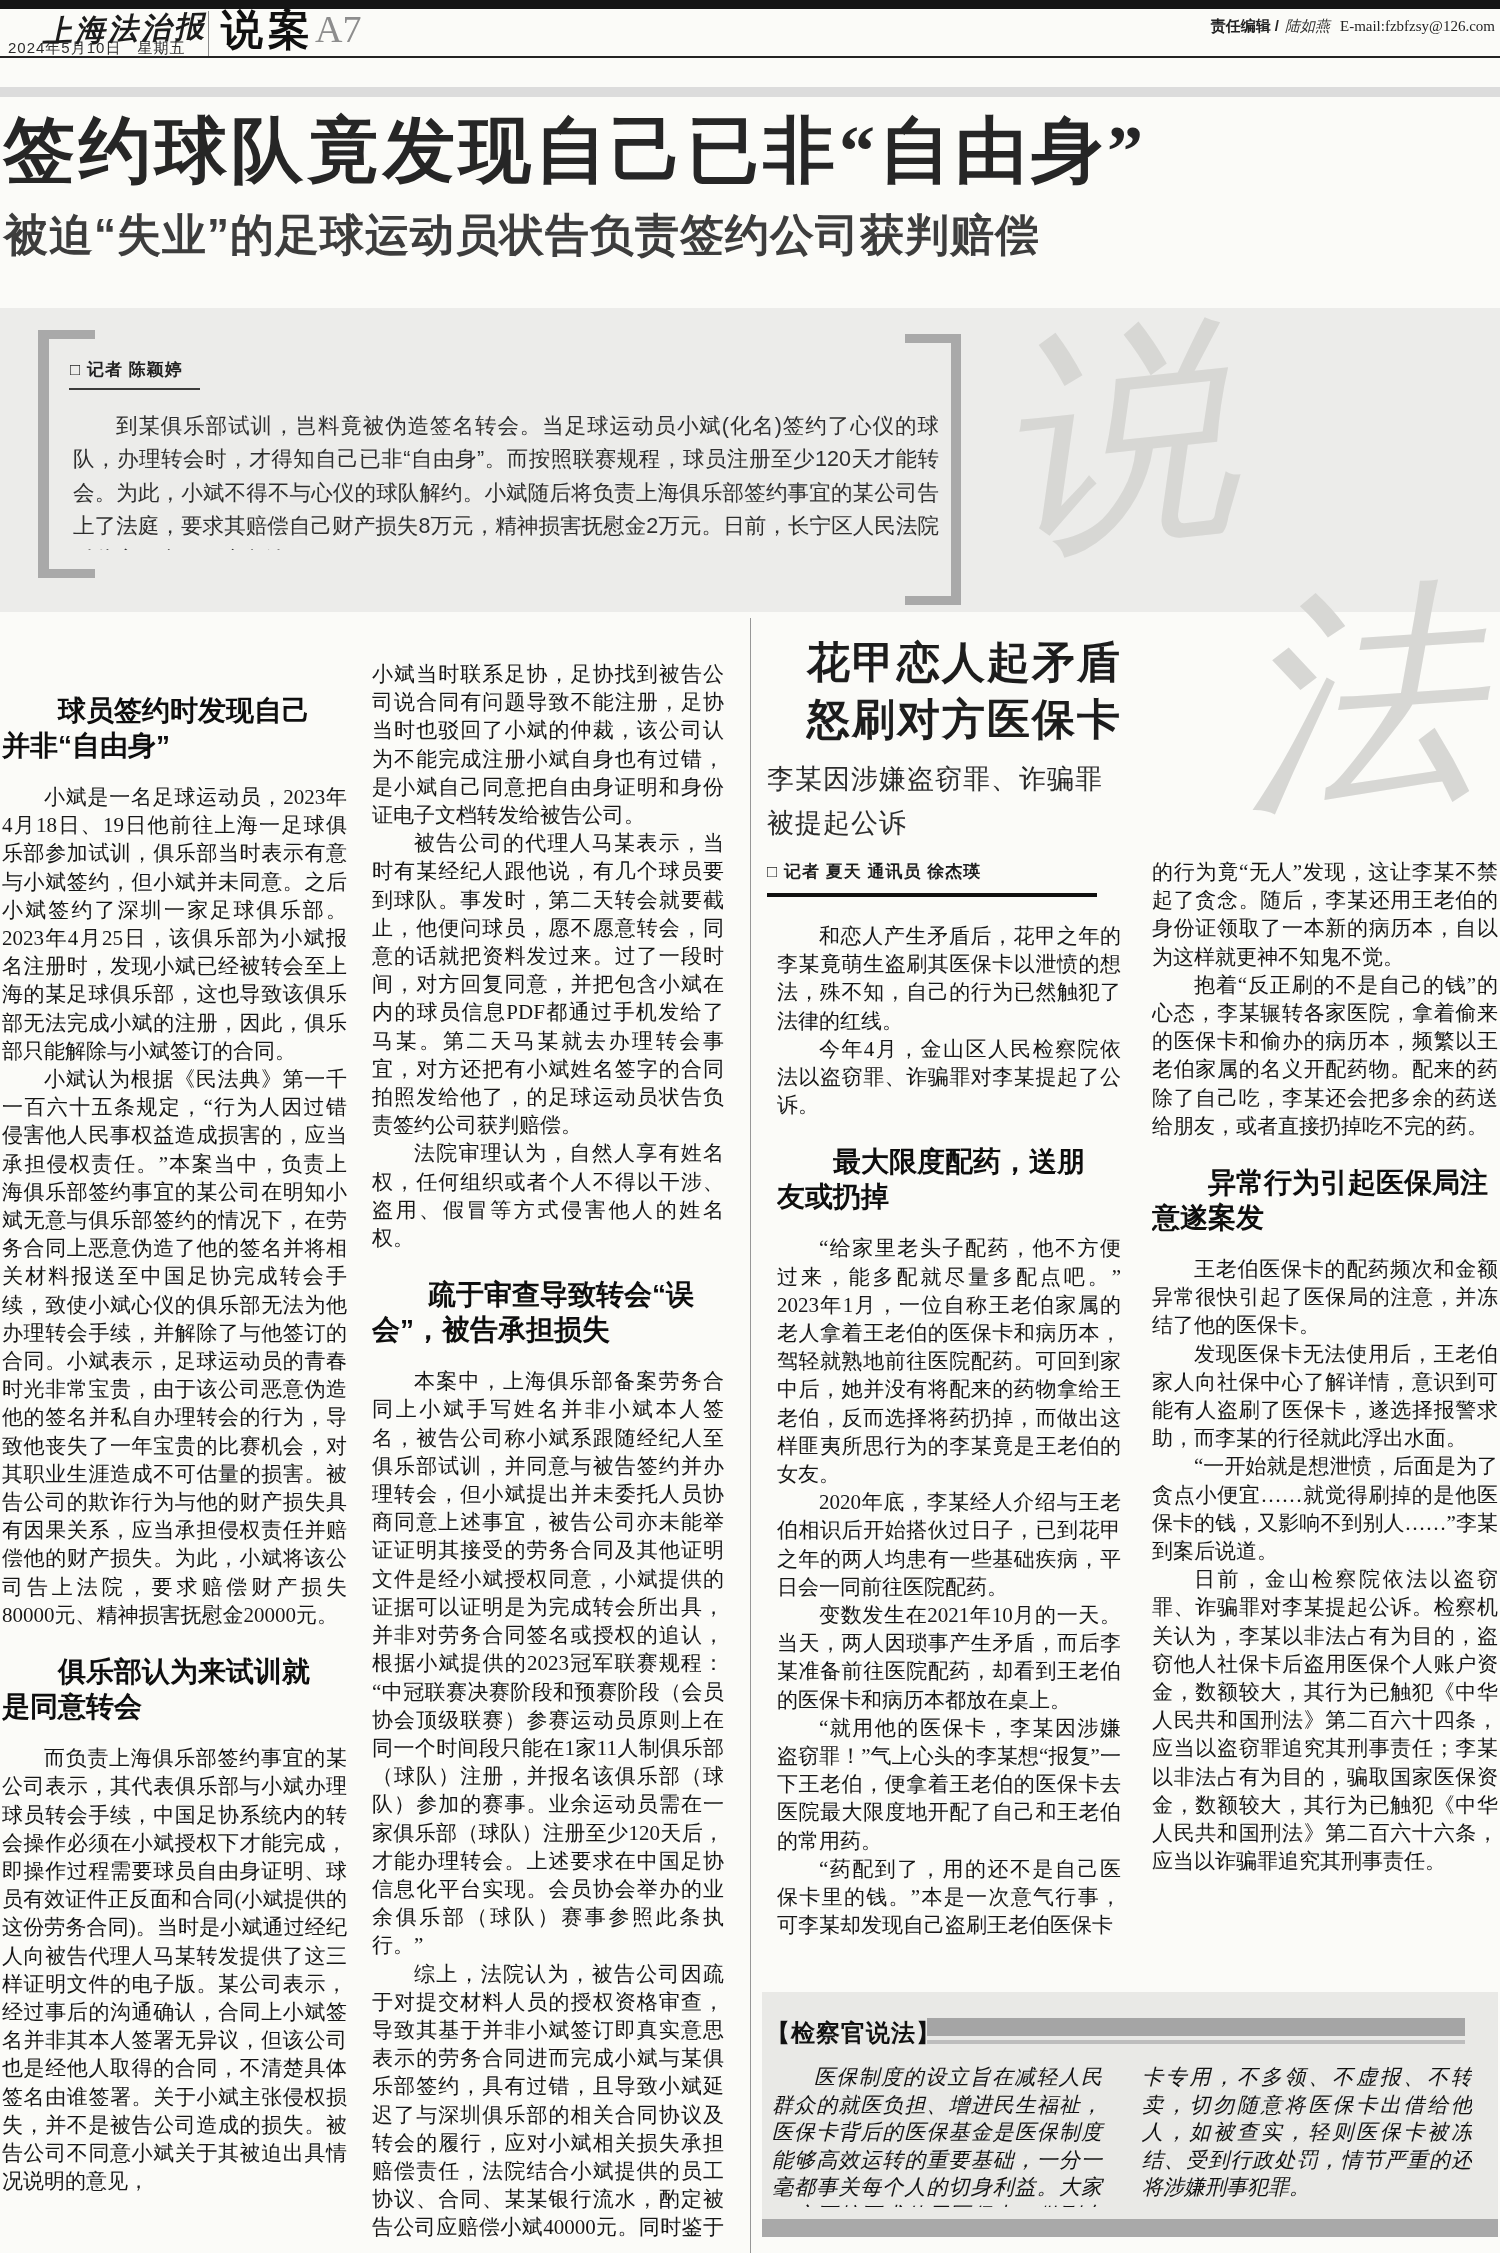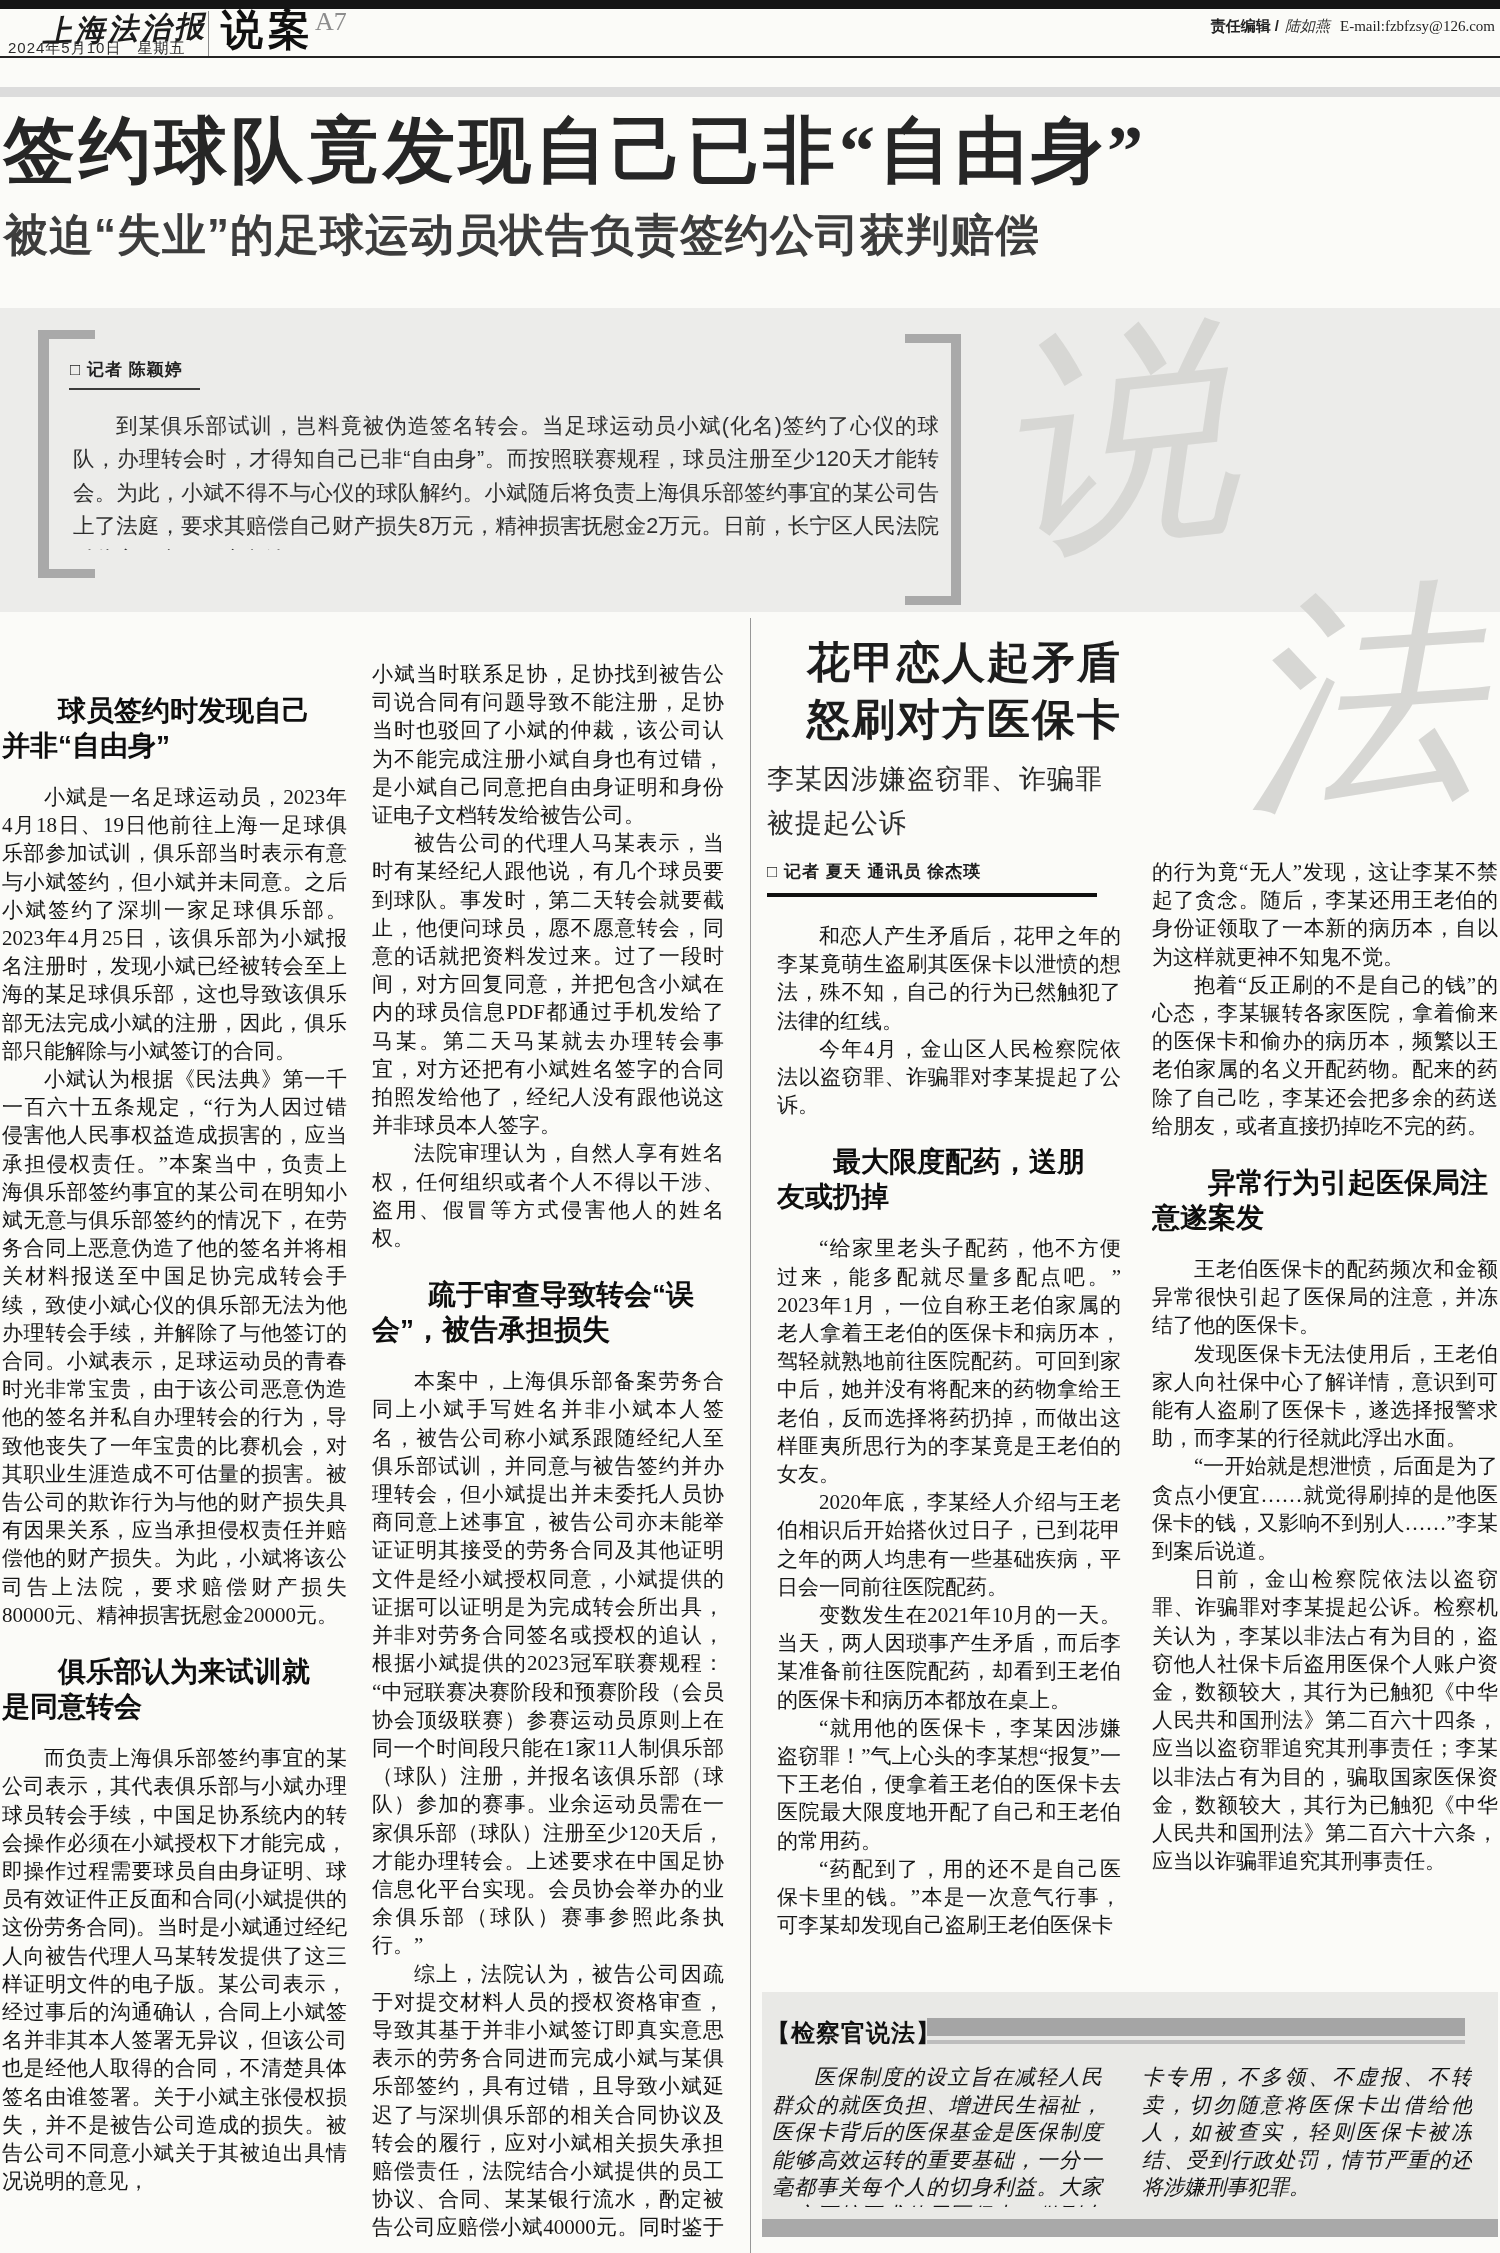--- a/index.html
+++ b/index.html
@@ -9,21 +9,21 @@
   
   .topbar{position:absolute;left:0;top:0;width:1500px;height:9px;background:#151515;}
   .masthead{position:absolute;left:42px;top:9px;font-size:30px;font-weight:bold;font-style:italic;
             letter-spacing:3px;color:#1c1c1c;transform:rotate(-2deg);white-space:nowrap;}
   .hdate{position:absolute;left:8px;top:39px;font-size:15px;letter-spacing:1px;color:#2b2b2b;
          font-family:"Liberation Sans","DejaVu Sans",sans-serif;white-space:nowrap;}
   .hdate .weekday{margin-left:16px;}
   .hdr-divider{position:absolute;left:208px;top:11px;width:1px;height:45px;background:#8b8b8b;}
   .section-name{position:absolute;left:221px;top:2px;font-size:42px;font-weight:bold;letter-spacing:5px;
                 color:#101010;font-family:"Liberation Sans","DejaVu Sans",sans-serif;}
-  .page-no{position:absolute;left:315px;top:7px;font-size:26px;color:#8d8d8d;}
+  .page-no{position:absolute;left:315px;top:7px;font-size:38px;color:#8d8d8d;}
   .editor{position:absolute;right:5px;top:17px;font-size:15px;color:#222;white-space:nowrap;}
   .editor .ed-label{font-family:"Liberation Sans","DejaVu Sans",sans-serif;font-weight:bold;}
   .editor .ed-name{font-style:italic;margin:0 10px 0 6px;color:#333;}
   .header-rule{position:absolute;left:0;top:56px;width:1500px;height:2px;background:#242424;}
   .gray-band{position:absolute;left:0;top:87px;width:1500px;height:10px;background:#dcdcdc;}
 
   
   .headline{position:absolute;left:3px;top:96px;width:1496px;font-size:72px;line-height:110px;
             font-weight:bold;color:#262626;letter-spacing:4px;white-space:nowrap;}
   .subhead{position:absolute;left:4px;top:206px;font-size:44px;font-weight:bold;color:#3d3d3d;
@@ -117,21 +117,21 @@
 
   <div class="col" id="col-a1-1">
       <div class="blk head">球员签约时发现自己并非“自由身”</div>
       <div class="blk para">小斌是一名足球运动员，2023年4月18日、19日他前往上海一足球俱乐部参加试训，俱乐部当时表示有意与小斌签约，但小斌并未同意。之后小斌签约了深圳一家足球俱乐部。2023年4月25日，该俱乐部为小斌报名注册时，发现小斌已经被转会至上海的某足球俱乐部，这也导致该俱乐部无法完成小斌的注册，因此，俱乐部只能解除与小斌签订的合同。</div>
       <div class="blk para">小斌认为根据《民法典》第一千一百六十五条规定，“行为人因过错侵害他人民事权益造成损害的，应当承担侵权责任。”本案当中，负责上海俱乐部签约事宜的某公司在明知小斌无意与俱乐部签约的情况下，在劳务合同上恶意伪造了他的签名并将相关材料报送至中国足协完成转会手续，致使小斌心仪的俱乐部无法为他办理转会手续，并解除了与他签订的合同。小斌表示，足球运动员的青春时光非常宝贵，由于该公司恶意伪造他的签名并私自办理转会的行为，导致他丧失了一年宝贵的比赛机会，对其职业生涯造成不可估量的损害。被告公司的欺诈行为与他的财产损失具有因果关系，应当承担侵权责任并赔偿他的财产损失。为此，小斌将该公司告上法院，要求赔偿财产损失80000元、精神损害抚慰金20000元。</div>
       <div class="blk head">俱乐部认为来试训就是同意转会</div>
       <div class="blk para">而负责上海俱乐部签约事宜的某公司表示，其代表俱乐部与小斌办理球员转会手续，中国足协系统内的转会操作必须在小斌授权下才能完成，即操作过程需要球员自由身证明、球员有效证件正反面和合同(小斌提供的这份劳务合同)。当时是小斌通过经纪人向被告代理人马某转发提供了这三样证明文件的电子版。某公司表示，经过事后的沟通确认，合同上小斌签名并非其本人签署无异议，但该公司也是经他人取得的合同，不清楚具体签名由谁签署。关于小斌主张侵权损失，并不是被告公司造成的损失。被告公司不同意小斌关于其被迫出具情况说明的意见，</div>
     </div>
   <div class="col" id="col-a1-2">
       <div class="blk frag">小斌当时联系足协，足协找到被告公司说合同有问题导致不能注册，足协当时也驳回了小斌的仲裁，该公司认为不能完成注册小斌自身也有过错，是小斌自己同意把自由身证明和身份证电子文档转发给被告公司。</div>
-      <div class="blk para">被告公司的代理人马某表示，当时有某经纪人跟他说，有几个球员要到球队。事发时，第二天转会就要截止，他便问球员，愿不愿意转会，同意的话就把资料发过来。过了一段时间，对方回复同意，并把包含小斌在内的球员信息PDF都通过手机发给了马某。第二天马某就去办理转会事宜，对方还把有小斌姓名签字的合同拍照发给他了，经纪人没有跟他说这并非球员本人签字。</div>
+      <div class="blk para">被告公司的代理人马某表示，当时有某经纪人跟他说，有几个球员要到球队。事发时，第二天转会就要截止，他便问球员，愿不愿意转会，同意的话就把资料发过来。过了一段时间，对方回复同意，并把包含小斌在内的球员信息PDF都通过手机发给了马某。第二天马某就去办理转会事宜，对方还把有小斌姓名签字的合同拍照发给他了，的足球运动员状告负责签约公司获判赔偿。</div>
       <div class="blk para">法院审理认为，自然人享有姓名权，任何组织或者个人不得以干涉、盗用、假冒等方式侵害他人的姓名权。</div>
       <div class="blk head">疏于审查导致转会“误会”，被告承担损失</div>
       <div class="blk para">本案中，上海俱乐部备案劳务合同上小斌手写姓名并非小斌本人签名，被告公司称小斌系跟随经纪人至俱乐部试训，并同意与被告签约并办理转会，但小斌提出并未委托人员协商同意上述事宜，被告公司亦未能举证证明其接受的劳务合同及其他证明文件是经小斌授权同意，小斌提供的证据可以证明是为完成转会所出具，并非对劳务合同签名或授权的追认，根据小斌提供的2023冠军联赛规程：“中冠联赛决赛阶段和预赛阶段（会员协会顶级联赛）参赛运动员原则上在同一个时间段只能在1家11人制俱乐部（球队）注册，并报名该俱乐部（球队）参加的赛事。业余运动员需在一家俱乐部（球队）注册至少120天后，才能办理转会。上述要求在中国足协信息化平台实现。会员协会举办的业余俱乐部（球队）赛事参照此条执行。”</div>
       <div class="blk para">综上，法院认为，被告公司因疏于对提交材料人员的授权资格审查，导致其基于并非小斌签订即真实意思表示的劳务合同进而完成小斌与某俱乐部签约，具有过错，且导致小斌延迟了与深圳俱乐部的相关合同协议及转会的履行，应对小斌相关损失承担赔偿责任，法院结合小斌提供的员工协议、合同、某某银行流水，酌定被告公司应赔偿小斌40000元。同时鉴于小斌主张为财产性损失，故对其主张的精神损害赔偿，法院不予支持。</div>
     </div>
 
   <div class="a2-header">
     <div class="a2-hl">
       <div>花甲恋人起矛盾</div>
       <div>怒刷对方医保卡</div>

